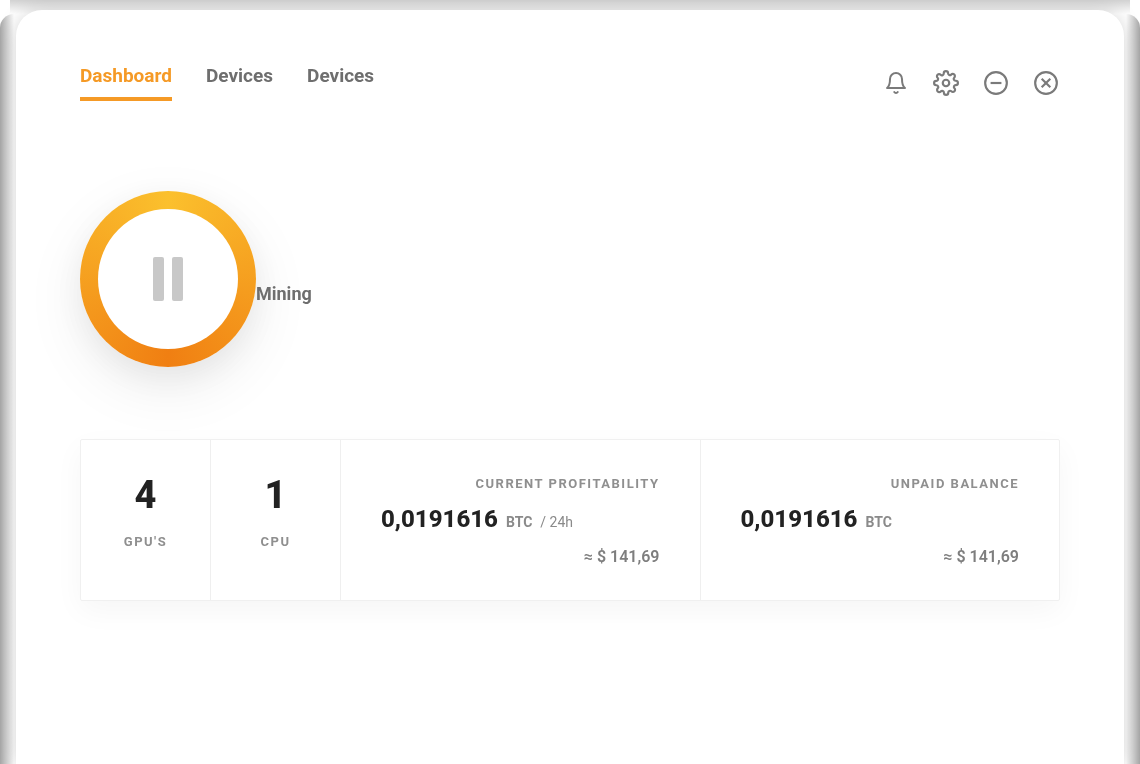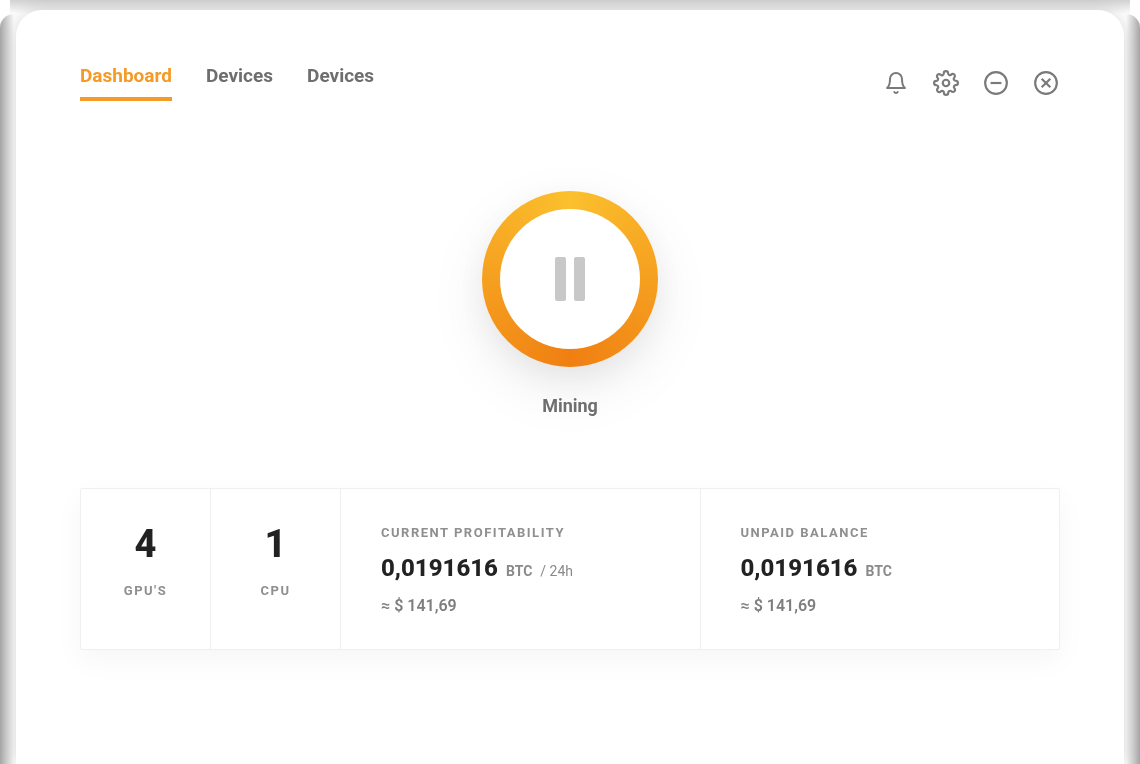--- a/index.html
+++ b/index.html
@@ -68,21 +68,21 @@
     display: flex; align-items: center; justify-content: center;
     cursor: pointer;
     color: #7a7a7a;
   }
   .icon-btn svg { display: block; }
 
   
   .mining-wrap {
     margin-top: 90px;
     display: flex;
-    flex-direction: column;
+    flex-direction: row;
     align-items: center;
   }
   .ring {
     width: 176px; height: 176px;
     border-radius: 50%;
     background: conic-gradient(from 180deg, #f07f12, #fbc02d, #f07f12);
     display: flex; align-items: center; justify-content: center;
     box-shadow: 0 20px 60px rgba(0,0,0,0.08), 0 10px 30px rgba(0,0,0,0.05);
     cursor: pointer;
   }
@@ -112,20 +112,21 @@
     margin-top: 72px;
     display: flex;
     width: 100%;
     border: 1px solid #f0f0f0;
     box-shadow: 0 10px 30px rgba(0,0,0,0.04);
     border-radius: 2px;
   }
   .card {
     padding: 36px 40px 34px 40px;
     border-right: 1px solid #efefef;
+    text-align: right;
   }
   .card:last-child { border-right: none; }
   .card.small {
     flex: 0 0 130px;
     text-align: center;
     padding-left: 20px; padding-right: 20px;
   }
   .card.wide { flex: 1; }
   .big-num {
     font-size: 38px;

